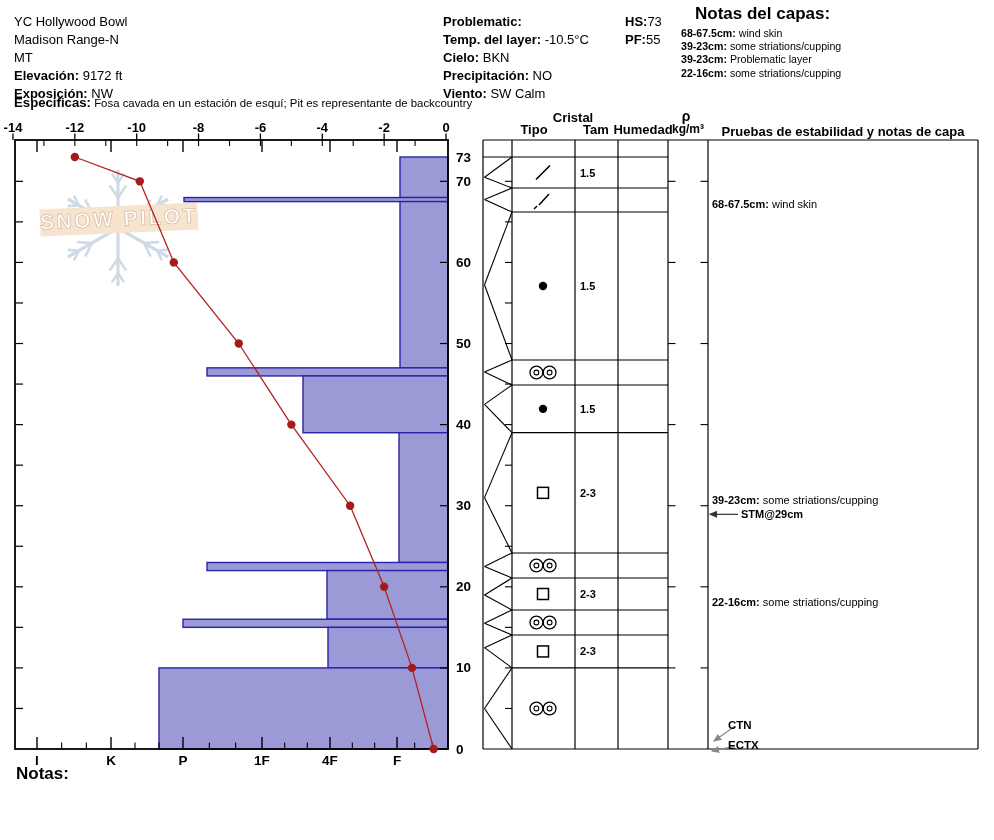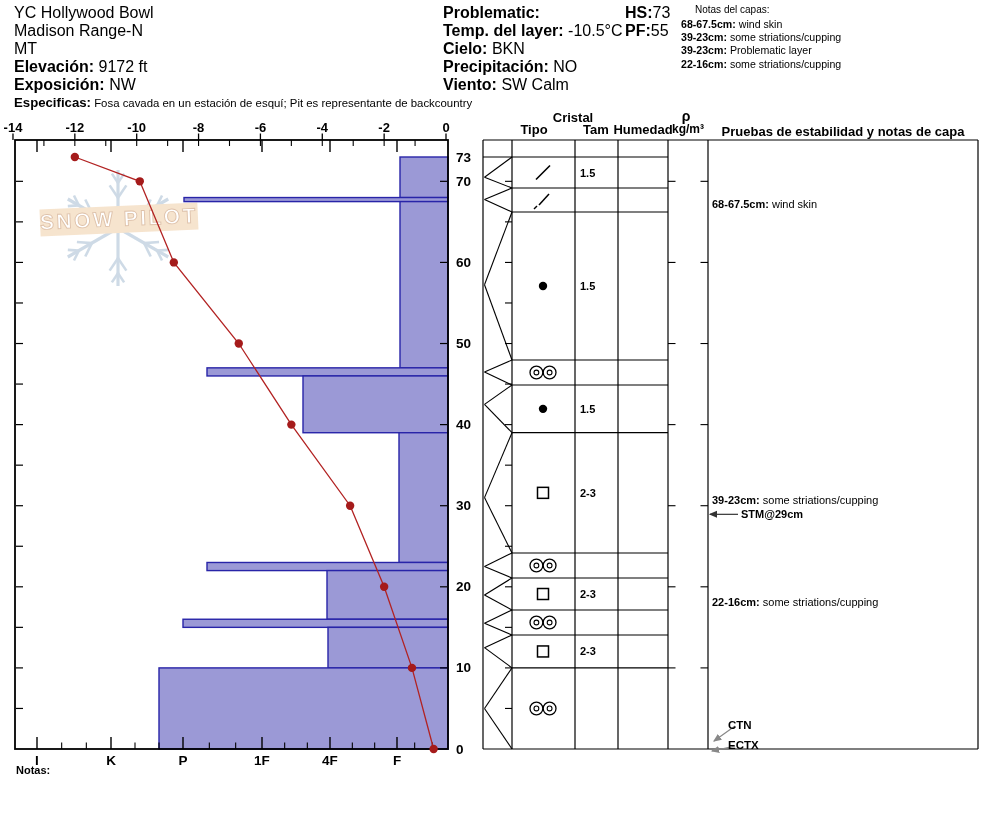--- a/index.html
+++ b/index.html
@@ -1,25 +1,25 @@
 <!DOCTYPE html>
 <html><head>
 <meta charset="utf-8">
 <style>
   html,body{margin:0;padding:0;background:#fff;}
   .sheet{position:relative;width:994px;height:840px;background:#fff;overflow:hidden;
          font-family:"Liberation Sans",sans-serif;color:#000;}
-  .hcol{position:absolute;top:4px;font-size:16px;line-height:18px;white-space:nowrap;}
+  .hcol{position:absolute;top:13px;font-size:13px;line-height:18px;white-space:nowrap;}
   .hcol b{font-weight:bold;}
   .notes-col{position:absolute;top:4px;left:681px;}
-  .notes-title{font-size:10px;font-weight:normal;padding-left:14px;}
+  .notes-title{font-size:17px;font-weight:bold;padding-left:14px;}
   .note-line{font-size:10.6px;line-height:13.2px;white-space:nowrap;}
   .specifics{position:absolute;left:14px;top:95px;font-size:11.4px;white-space:nowrap;}
   .specifics b{font-size:13.2px;text-align:right;}
-  .footer-notes{position:absolute;left:16px;top:764px;font-size:11px;font-weight:bold;}
+  .footer-notes{position:absolute;left:16px;top:764px;font-size:17px;font-weight:bold;}
   svg text{font-family:"Liberation Sans",sans-serif;}
   #chart{position:absolute;left:0;top:0;}
 </style>
 </head>
 <body>
 
 <div class="sheet">
 
   <div class="hcol" style="left:14px">
     <div>YC Hollywood Bowl</div>

